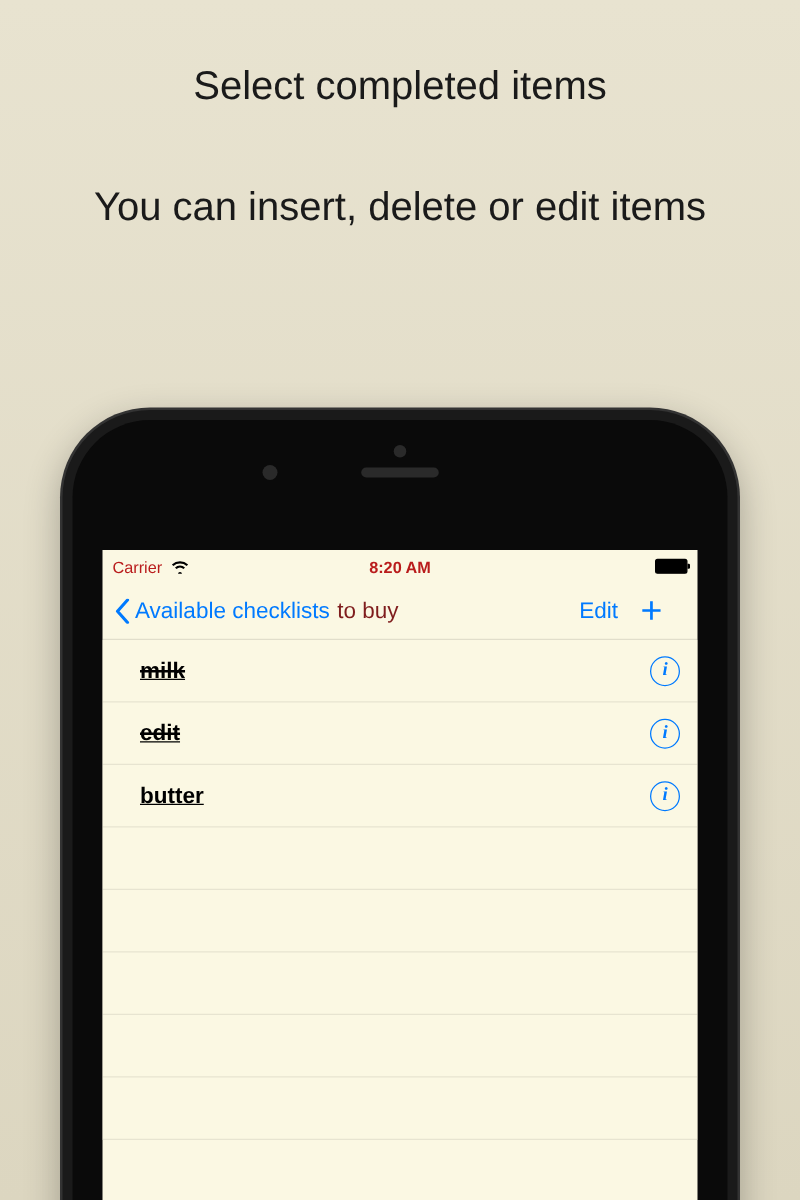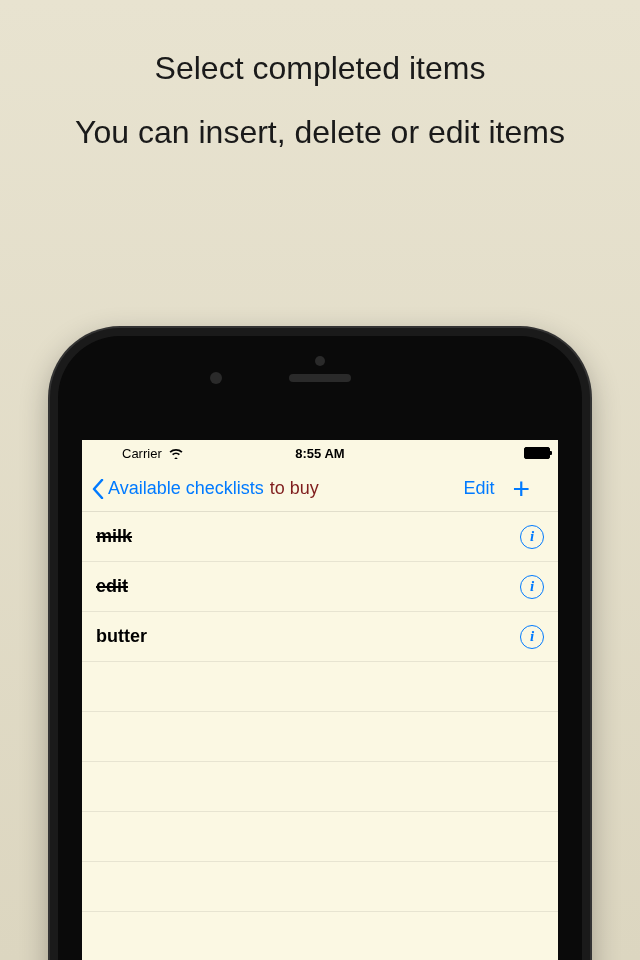--- a/index.html
+++ b/index.html
@@ -12,21 +12,21 @@
       position: relative;
     }
     .promo-text {
       text-align: center;
       color: #1a1a1a;
       font-size: 32px;
       font-weight: 400;
       padding: 0 20px;
     }
     .promo-1 { margin-top: 50px; }
-    .promo-2 { margin-top: 27px; }
+    .promo-2 { margin-top: 60px; }
     .phone-frame {
       position: absolute;
       left: 50%;
       transform: translateX(-50%);
       top: 328px;
       width: 540px;
       height: 800px;
       background: #1a1a1a;
       border-radius: 70px 70px 0 0;
       box-shadow: 0 0 0 2px #333, 0 10px 30px rgba(0,0,0,0.3);
@@ -79,22 +79,21 @@
       background: #fbf8e3;
       overflow: hidden;
     }
     .status-bar {
       height: 26px;
       display: flex;
       align-items: center;
       justify-content: space-between;
       padding: 0 8px;
       font-size: 13px;
-      color: #000000;
-      margin-left: 32px;
+      color: #b91c1c;
     }
     .status-left { display: flex; align-items: center; gap: 6px; }
     .status-center { position: absolute; left: 50%; transform: translateX(-50%); font-weight: 600; }
     .status-right { display: flex; align-items: center; }
     .wifi-icon { font-size: 14px; }
     .battery {
       width: 26px;
       height: 12px;
       border: 1px solid #000;
       border-radius: 2px;
@@ -156,23 +155,24 @@
       line-height: 1;
       cursor: pointer;
     }
     .list {
       background: #fbf8e3;
     }
     .list-row {
       height: 50px;
       display: flex;
       align-items: center;
-      padding: 0 14px;
+      padding: 0 30px;
       border-bottom: 1px solid rgba(0,0,0,0.08);
       position: relative;
+      text-decoration: underline;
     }
     .item-text {
       font-family: 'Comic Sans MS', cursive, sans-serif;
       font-size: 18px;
       font-weight: 700;
       color: #000;
     }
     .item-text.done {
       text-decoration: line-through;
       text-decoration-thickness: 2px;
@@ -212,21 +212,21 @@
     <div class="camera"></div>
     <div class="screen">
 
       <div class="status-bar">
         <div class="status-left">
           <span>Carrier</span>
           <svg class="wifi-icon" width="16" height="12" viewBox="0 0 16 12">
               <path d="M8 10.5 a1.5 1.5 0 1 0 0.001 0 M4 7 a6 6 0 0 1 8 0 l-1.2 1.2 a4.2 4.2 0 0 0-5.6 0z M1.5 4.5 a10 10 0 0 1 13 0 l-1.2 1.2 a8.2 8.2 0 0 0-10.6 0z" fill="#000"></path>
             </svg>
         </div>
-        <div class="status-center">8:55 AM</div>
+        <div class="status-center">8:20 AM</div>
         <div class="status-right">
           <div class="battery"></div>
         </div>
       </div>
 
       <div class="nav-bar">
         <div class="back-button">
           <svg class="chevron-left" viewBox="0 0 12 20">
               <path d="M10 1 L2 10 L10 19" stroke="#007aff" stroke-width="2.5" fill="none" stroke-linecap="round" stroke-linejoin="round"></path>
             </svg>

